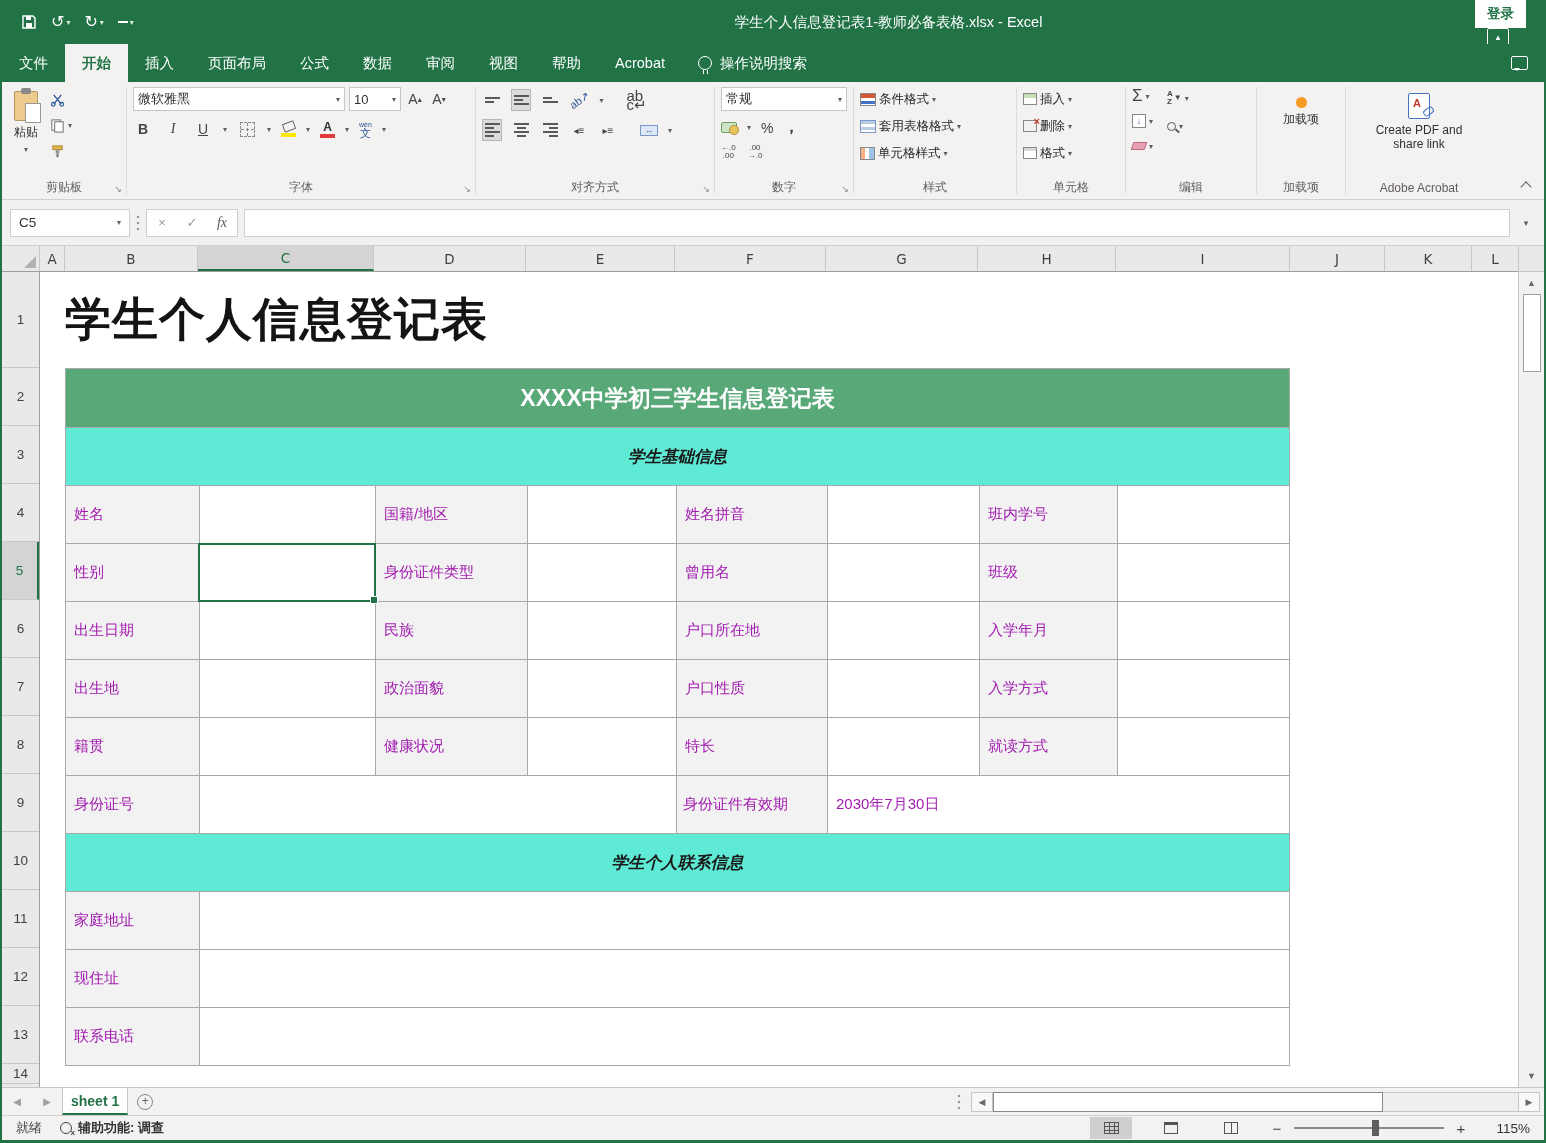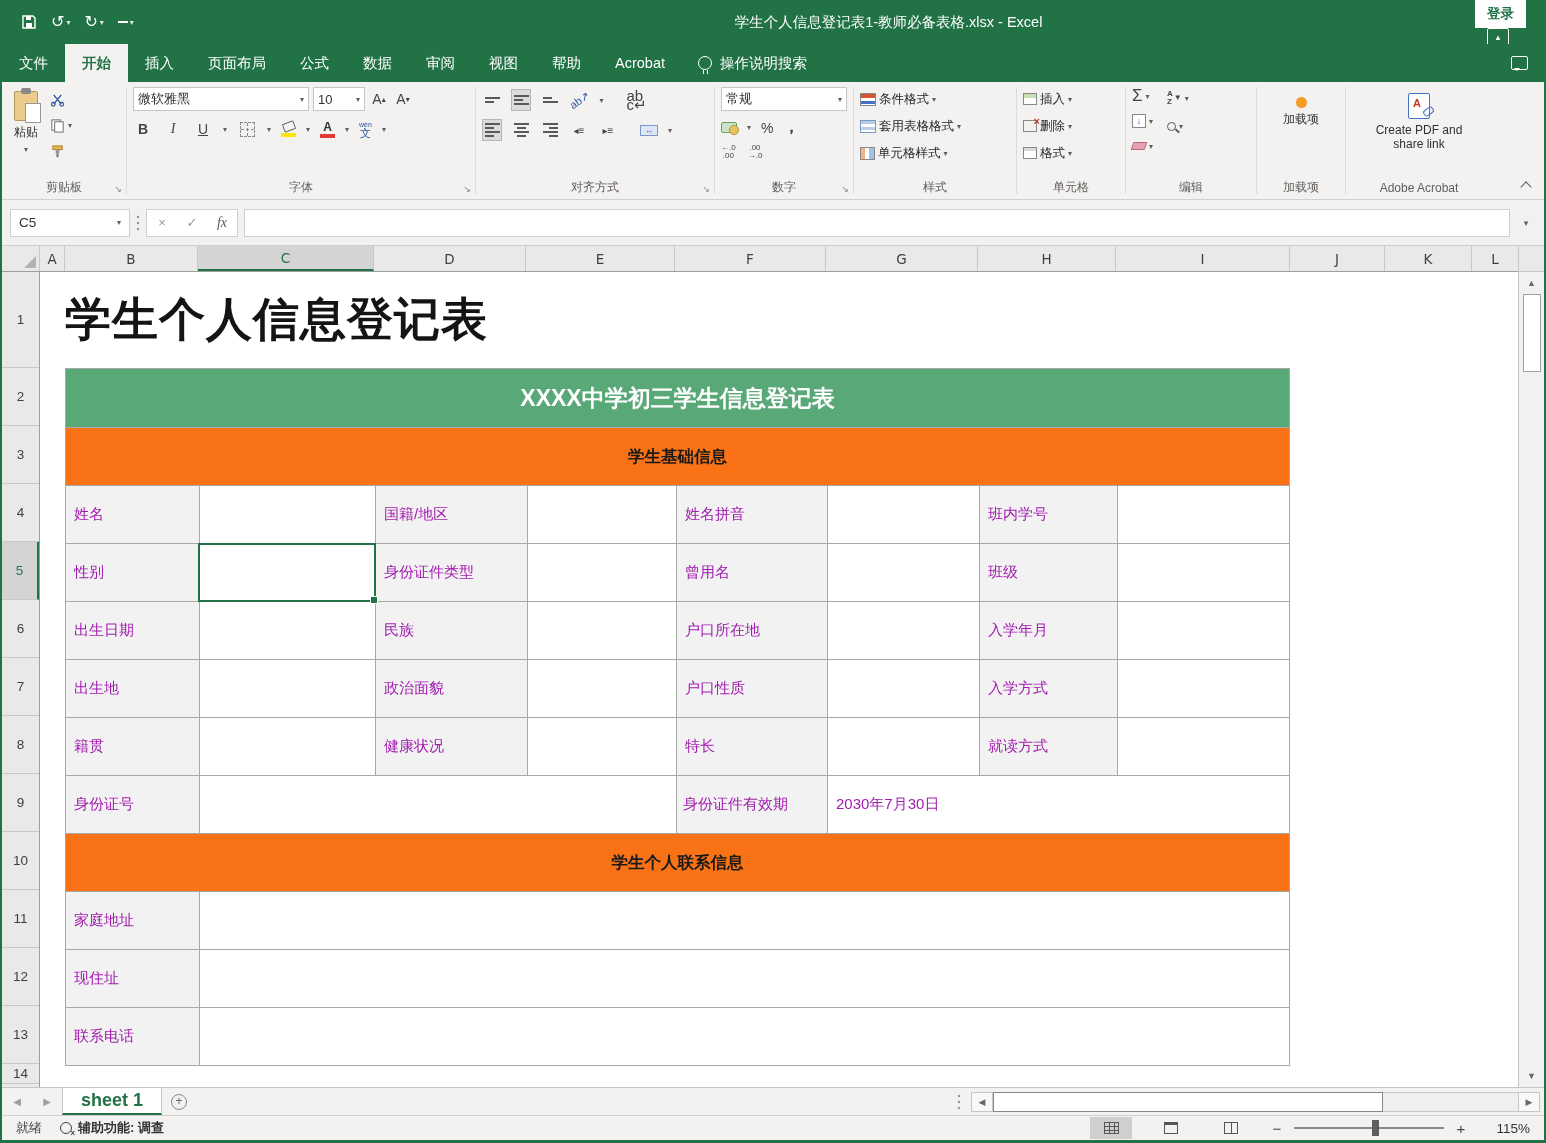--- a/index.html
+++ b/index.html
@@ -111,34 +111,34 @@
   #canvas { position:absolute; left:38px; top:26px; right:26px; bottom:0; background:#fff; }
   .sheettitle { position:absolute; left:25px; top:0; height:96px; display:flex; align-items:center; font-size:46px; font-weight:bold; color:#141414; letter-spacing:1px; white-space:nowrap; }
   #form { position:absolute; left:25px; top:96px; width:1225px; border:1px solid #a8a8a8; }
   .frow { display:flex; height:58px; border-top:1px solid #a8a8a8; }
   .frow:first-child { border-top:none; }
   .fc { border-left:1px solid #a8a8a8; height:100%; display:flex; align-items:center; font-size:15px; color:#a21caf; padding-left:8px; flex:0 0 auto; }
   .fc:first-child { border-left:none; }
   .lab { background:#f2f2f2; }
   .inp { background:#fff; }
   .bannerrow { height:58px; background:#58a878; display:flex; align-items:center; justify-content:center; color:#fff; font-size:23px; font-weight:bold; }
-  .sectionrow { height:58px; background:#f97316; display:flex; align-items:center; justify-content:center; font-size:16.5px; font-weight:bold; color:#1a1a1a; border-top:1px solid #a8a8a8; }
+  .sectionrow { height:58px; background:#5eead4; display:flex; align-items:center; justify-content:center; font-size:16.5px; font-weight:bold; color:#1a1a1a; border-top:1px solid #a8a8a8;font-style:italic; }
   .fw-b{width:133px}.fw-c{width:176px}.fw-d{width:152px}.fw-e{width:149px}.fw-f{width:151px}.fw-g{width:152px}.fw-h{width:138px}.fw-i{flex:1}
   .fw-ce{width:477px}.fw-gi{flex:1}.fw-wide{flex:1}
   #selcell { position:absolute; left:132px; top:174px; width:178px; height:59px; border:2px solid #217346; pointer-events:none; }
   #selcell:after { content:""; position:absolute; right:-4px; bottom:-4px; width:6px; height:6px; background:#217346; border:1px solid #fff; }
   #vscroll { position:absolute; right:0; top:0; bottom:0; width:26px; background:#f1f1f1; border-left:1px solid #c8c6c4; display:flex; flex-direction:column; align-items:center; }
   .scrollarrow { width:100%; height:22px; display:flex; align-items:center; justify-content:center; color:#6a6866; font-size:9px; flex:0 0 auto; }
   #vthumb { width:18px; height:78px; background:#fff; border:1px solid #a19f9d; flex:0 0 auto; }
   .vtrack { flex:1; }
 
   
   #tabbar { height:28px; background:#f3f2f1; border-top:1px solid #c8c6c4; display:flex; align-items:stretch; flex:0 0 auto; }
   .tabnav { width:30px; display:flex; align-items:center; justify-content:center; color:#a19f9d; font-size:10px; }
-  .sheettab { padding:0 18px; background:#fff; border-right:1px solid #c8c6c4; border-left:1px solid #c8c6c4; border-bottom:2px solid #217346; display:flex; align-items:center; color:#217346; font-weight:bold; font-size:18px; }
+  .sheettab { padding:0 8px; background:#fff; border-right:1px solid #c8c6c4; border-left:1px solid #c8c6c4; border-bottom:2px solid #217346; display:flex; align-items:center; color:#217346; font-weight:bold; font-size:14px; }
   .newsheet { width:34px; display:flex; align-items:center; justify-content:center; }
   .pluscirc { width:16px; height:16px; border:1px solid #8a8886; border-radius:50%; color:#6a6866; font-size:12px; line-height:13px; text-align:center; }
   .tabspacer { flex:1; }
   #hscroll { display:flex; align-items:center; padding-right:4px; }
   .hbtn { width:22px; height:20px; border:1px solid #c8c6c4; background:#f8f8f8; display:flex; align-items:center; justify-content:center; color:#6a6866; font-size:9px; }
   #hthumb { width:390px; height:20px; background:#fff; border:1px solid #8a8886; }
   .htrack { width:135px; height:20px; background:#efefef; border-top:1px solid #c8c6c4; border-bottom:1px solid #c8c6c4; }
 
   
   #statusbar { height:28px; background:#f3f2f1; border-top:1px solid #d0cece; display:flex; align-items:center; padding:0 14px; gap:18px; flex:0 0 auto; border-bottom:3px solid #217346; }
@@ -252,21 +252,21 @@
       <div class="rlabelrow">
           <span>剪贴板</span>
           <span class="launcher">↘</span>
         </div>
     </div>
     <div class="rsep"></div>
 
     <div class="rgroup" style="width:348px">
       <div class="rcontent" style="flex-direction:column; gap:7px; align-items:stretch;">
         <div style="display:flex; gap:4px; align-items:center;">
-          <div class="combo" style="width:176px">
+          <div class="combo" style="width:212px">
               <span>微软雅黑</span>
               <span class="chevd">▾</span>
             </div>
           <div class="combo" style="width:52px">
               <span>10</span>
               <span class="chevd">▾</span>
             </div>
           <div class="fbtn">A<span style="font-size:8px;vertical-align:top">▴</span></div>
           <div class="fbtn">A<span style="font-size:8px;vertical-align:top">▾</span></div>
         </div>

